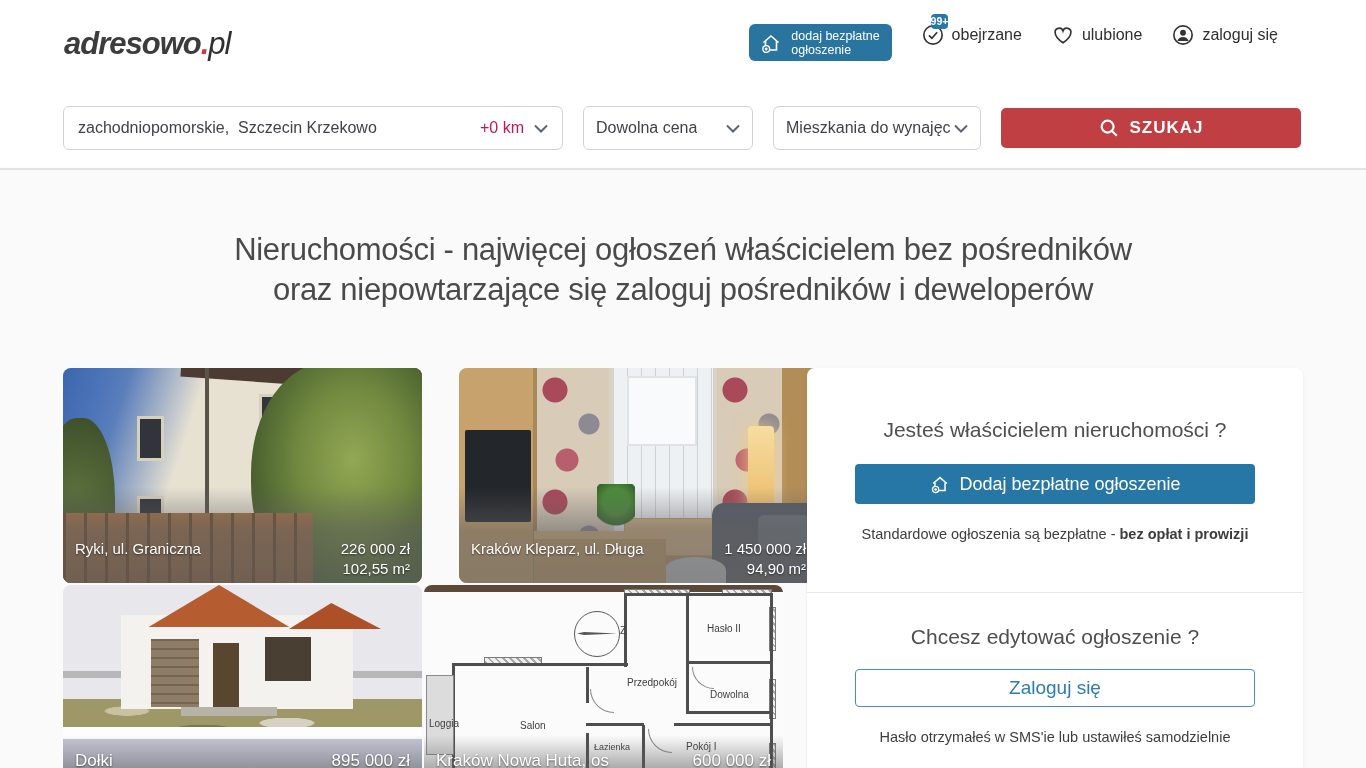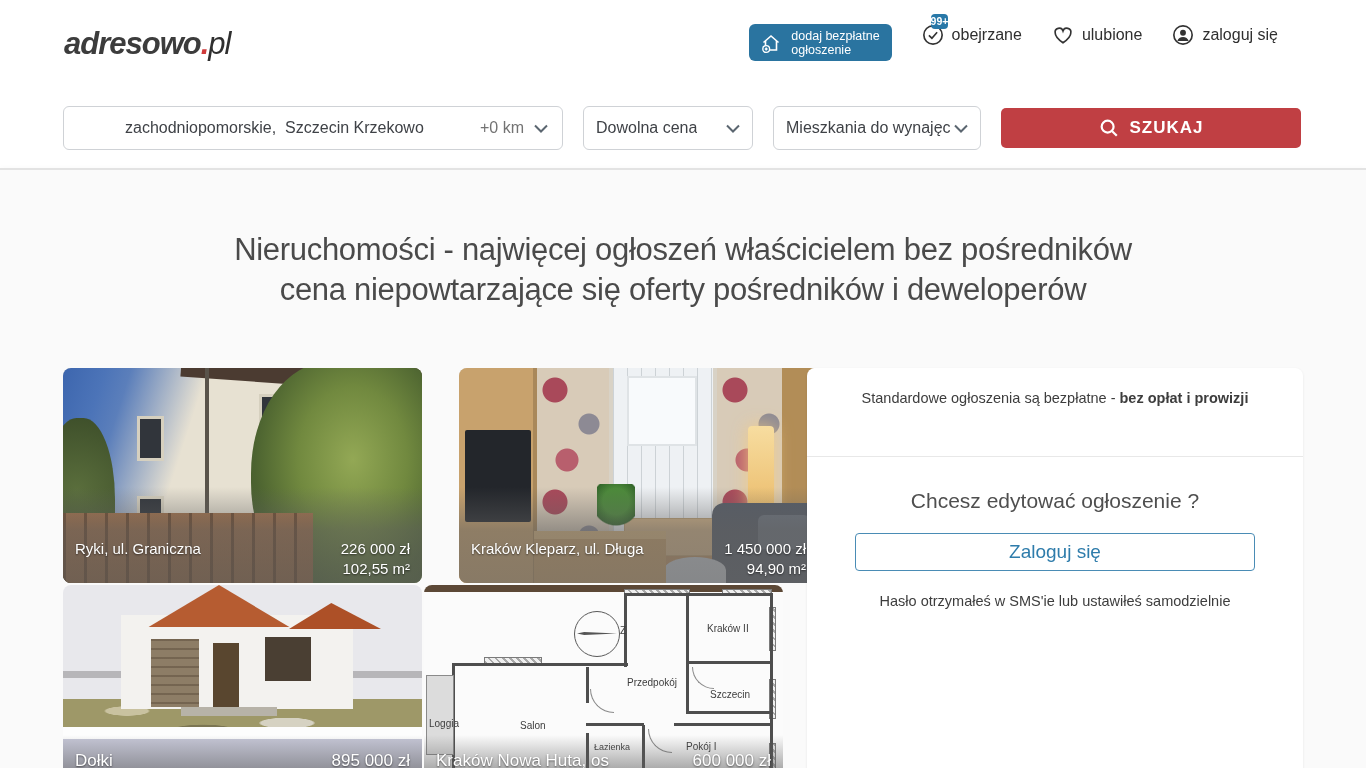--- a/index.html
+++ b/index.html
@@ -18,22 +18,22 @@
   .add-btn .txt { font-size:12.5px; line-height:14px; text-align:left; }
   .hdr-item { display:flex; align-items:center; gap:8px; font-size:16px; color:#2f2f2f; cursor:pointer; }
   .icon-wrap { position:relative; width:22px; height:22px; }
   .badge { position:absolute; top:-10px; left:9px; background:#2878a8; color:#fff; font-size:10.5px; font-weight:700;
            padding:1px 0; border-radius:4px; line-height:13px; }
 
   
   .search-row { position:absolute; left:63px; top:106px; display:flex; gap:20px; align-items:flex-start; }
   .loc-input { width:500px; height:44px; border:1px solid #cfd2d6; border-radius:6px; background:#fff;
                display:flex; align-items:center; padding:0 14px; font-size:16px; color:#3f4247; }
-  .loc-input .loc-text { white-space:pre; overflow:hidden; flex:1;margin-left:47px; }
-  .loc-input .radius { display:flex; align-items:center; gap:10px; color:#737373; }
+  .loc-input .loc-text { white-space:pre; overflow:hidden; flex:1; }
+  .loc-input .radius { display:flex; align-items:center; gap:10px; color:#be185d; }
   .select { height:44px; border:1px solid #cfd2d6; border-radius:6px; background:#fff; display:flex; align-items:center;
             justify-content:space-between; padding:0 12px; font-size:16px; color:#3f4247; cursor:pointer; }
   .select .val { white-space:nowrap; overflow:hidden; }
   .sel-cat { width:208px; }
   .sel-price { width:170px; }
   .szukaj { width:300px; height:40px; margin-top:2px; background:#c03f43; border:none; border-radius:5px; color:#fff;
             font-size:17px; font-weight:700; letter-spacing:1px; display:flex; align-items:center; justify-content:center;
             gap:9px; cursor:pointer; font-family:inherit; }
 
   .top-sep { position:absolute; top:168px; left:0; width:1366px; height:2px; background:#e3e3e3;
@@ -241,21 +241,21 @@
         </svg>
       <span>SZUKAJ</span>
     </button>
   </div>
 
   <div class="top-sep"></div>
   <div class="hero-bg"></div>
 
   <h1 class="hero-title">
     <span>Nieruchomości - najwięcej ogłoszeń właścicielem bez pośredników</span><br>
-    <span>cena niepowtarzające się oferty pośredników i deweloperów</span>
+    <span>oraz niepowtarzające się zaloguj pośredników i deweloperów</span>
   </h1>
 
   <div class="card card1">
     <div class="c1-sky"></div>
     <div class="c1-roof"></div>
     <div class="c1-win c1-w1"></div>
     <div class="c1-win c1-w2"></div>
     <div class="c1-win c1-balc"></div>
     <div class="c1-pole"></div>
     <div class="c1-bushL"></div>
@@ -338,35 +338,47 @@
     <div class="w" style="left:218px;top:140px;width:3px;height:75px"></div>
 
     <div class="c4-arc" style="left:166px;top:104px;width:24px;height:24px"></div>
     <div class="c4-arc" style="left:268px;top:82px;width:22px;height:22px"></div>
     <div class="c4-arc" style="left:224px;top:144px;width:24px;height:24px"></div>
     <div class="c4-loggia"></div>
     <div class="c4-compass"></div>
     <div class="c4-needle"></div>
     <span class="room-label" style="left:196px;top:40px">Z</span>
 
-    <span class="room-label" style="left:283px;top:38px">Kraków II</span>
+    <span class="room-label" style="left:283px;top:38px">Hasło II</span>
     <span class="room-label" style="left:203px;top:92px">Przedpokój</span>
-    <span class="room-label" style="left:286px;top:104px">Szczecin</span>
+    <span class="room-label" style="left:286px;top:104px">Dowolna</span>
     <span class="room-label" style="left:96px;top:135px">Salon</span>
     <span class="room-label" style="left:5px;top:133px">Loggia</span>
     <span class="room-label rl-small" style="left:170px;top:157px">Łazienka</span>
     <span class="room-label" style="left:262px;top:156px">Pokój I</span>
     <div class="ov2"></div>
     <div class="label-row2">
       <span class="loc">Kraków Nowa Huta, os</span>
       <span>600 000 zł</span>
     </div>
   </div>
 
   <aside class="sidebar">
+    <div class="sb-title">Jesteś właścicielem nieruchomości ?</div>
+    <button class="sb-btn">
+      <span>
+        <svg width="22" height="22" viewBox="0 0 24 24" fill="none" stroke="#fff" stroke-width="1.6">
+          <path d="M4.5 11.5 L12 5 L19.5 11.5"></path>
+            <path d="M6.5 10 V19 H17.5 V10"></path>
+          <circle cx="7.2" cy="18" r="3.4" fill="#2677a6" stroke="#fff" stroke-width="1.4"></circle>
+          <path d="M7.2 16.6 v2.8 M5.8 18 h2.8" stroke-width="1.4"></path>
+        </svg>
+      </span>
+      <span>Dodaj bezpłatne ogłoszenie</span>
+    </button>
     <div class="sb-note">
       <span>Standardowe ogłoszenia są bezpłatne - </span><b>bez opłat i prowizji</b>
     </div>
     <div class="sb-div"></div>
     <div class="sb-title2">Chcesz edytować ogłoszenie ?</div>
     <button class="sb-btn-outline">Zaloguj się</button>
     <div class="sb-note">Hasło otrzymałeś w SMS'ie lub ustawiłeś samodzielnie</div>
   </aside>
 
 </div>

